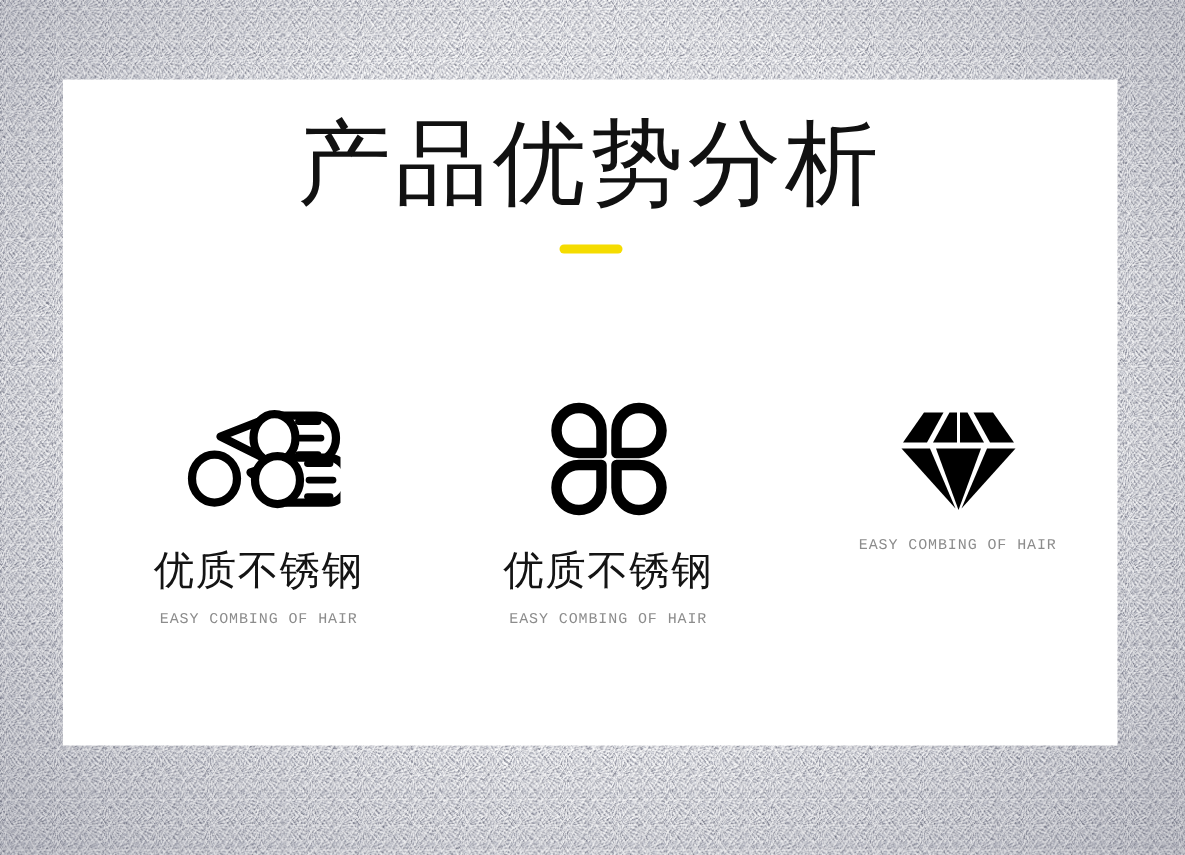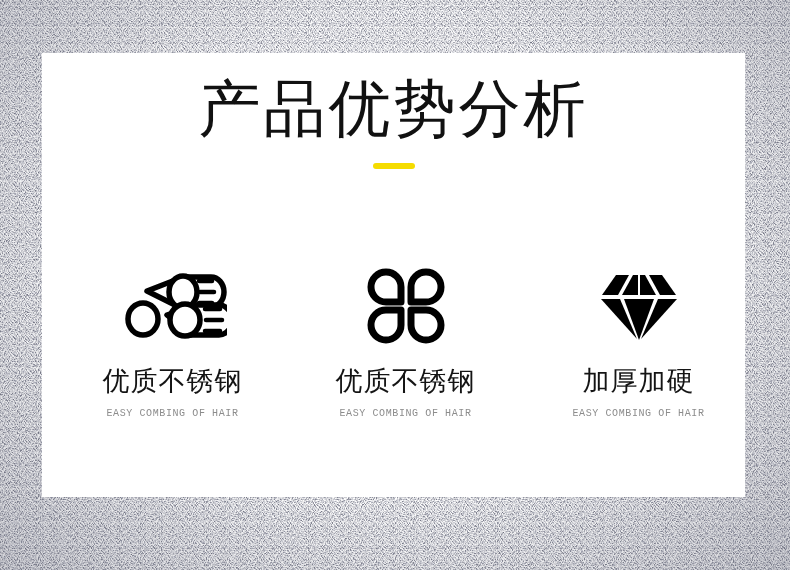--- a/index.html
+++ b/index.html
@@ -227,19 +227,18 @@
               <path d="M64 27 L53 7 L66 7 L80 27 Z"></path>
 
               <path d="M5 31 L24 31 L41 71 Z"></path>
 
               <path d="M28 31 L58 31 L43 72 Z"></path>
 
               <path d="M62 31 L81 31 L45 71 Z"></path>
             </g>
           </svg>
         </div>
-        <h2 class="feat-title">加厚加硬</h2>
         <p class="feat-sub">EASY COMBING OF HAIR</p>
       </div>
 
     </div>
   </div>
 </div>
 
 </body></html>

